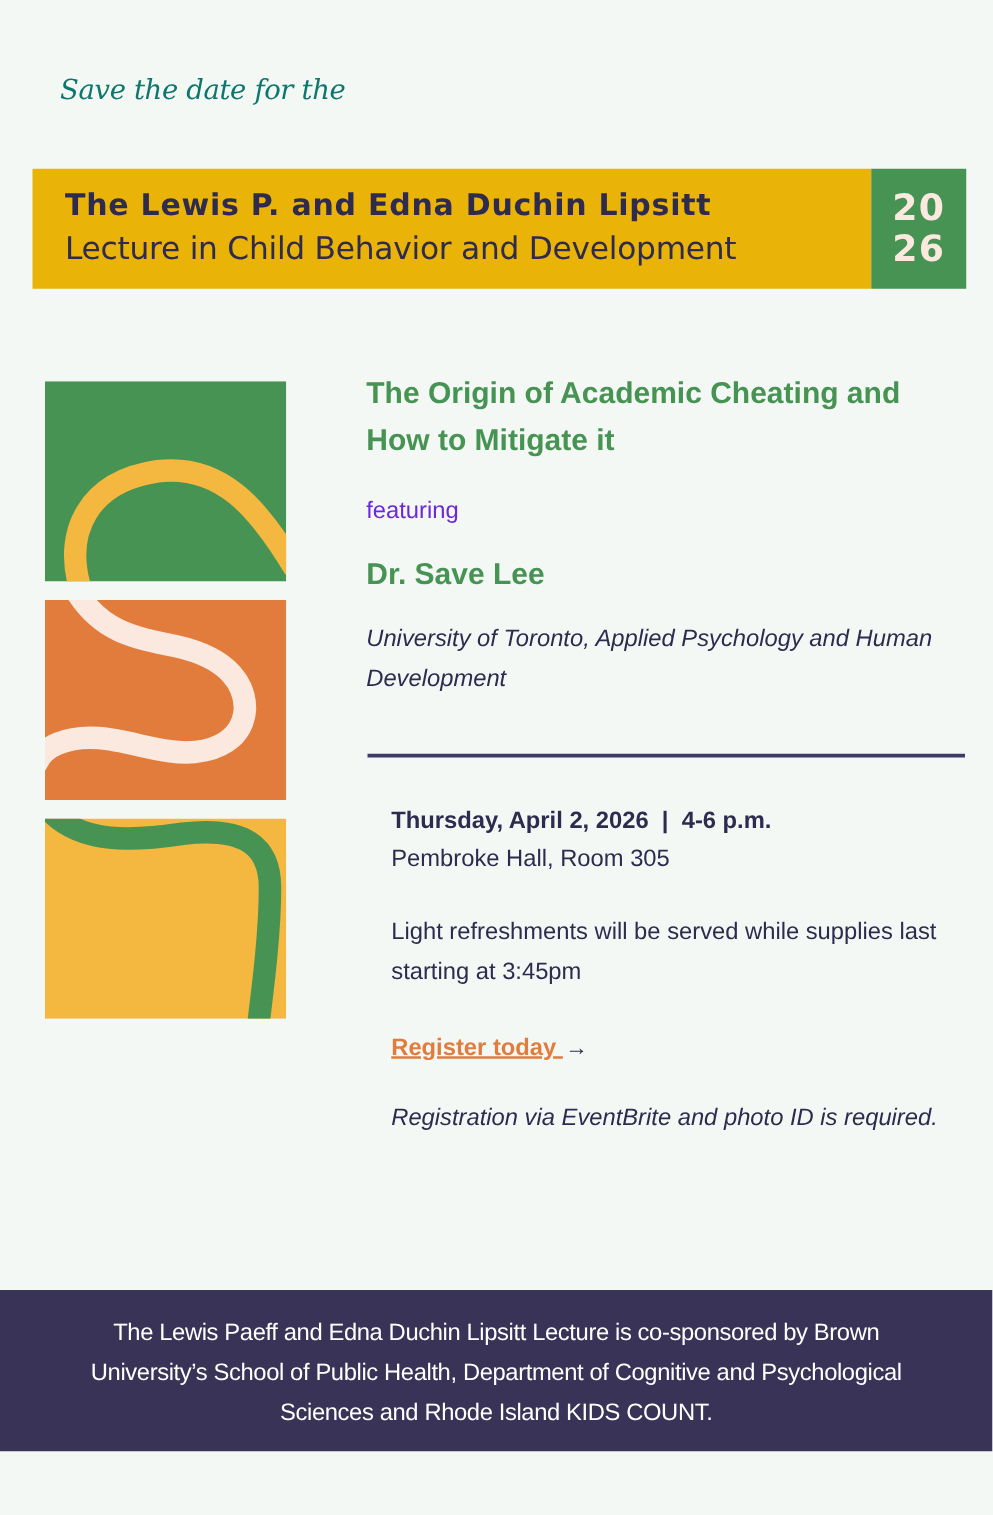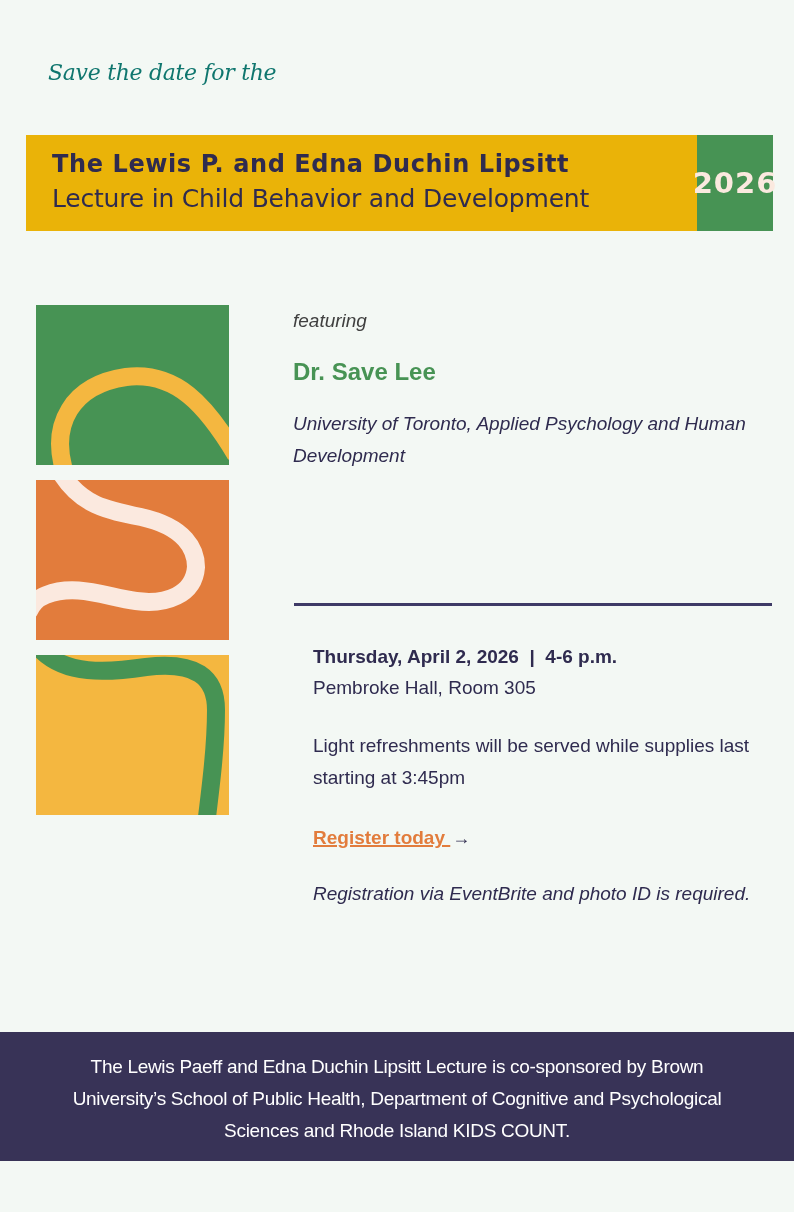--- a/index.html
+++ b/index.html
@@ -18,29 +18,29 @@
   }
   .banner-text {
     flex: 1; background: #eab308; padding: 12px 0 0 26px;
     font-family: "DejaVu Sans", sans-serif; color: #2f2b4f;
   }
   .banner-line1 { font-weight: bold; font-size: 24px; letter-spacing: 0.6px; line-height: 34px; white-space: nowrap; }
   .banner-line2 { font-size: 25px; line-height: 36px; white-space: nowrap; letter-spacing: -0.2px; }
   .banner-year {
     width: 76px; background: #479354; color: #fbe9df;
     font-family: "DejaVu Sans", sans-serif; font-weight: bold; font-size: 29px;
-    display: flex; align-items: center; justify-content: center;
+    display: flex; flex-direction: column; align-items: center; justify-content: center;
     line-height: 33px; letter-spacing: 1px;
   }
 
   .art { position: absolute; left: 36px; top: 305px; width: 193px; height: 510px; }
 
   .content { position: absolute; left: 293px; top: 296px; width: 480px; }
   .talk-title { font-weight: bold; font-size: 24px; line-height: 38px; color: #479354; }
-  .featuring { margin-top: 14px; font-size: 19px; color: #404040; font-style: italic; }
+  .featuring { margin-top: 26px; font-size: 19px; color: #6d28d9; }
   .speaker { margin-top: 26px; font-weight: bold; font-size: 24px; color: #479354; }
   .affiliation { margin-top: 22px; font-style: italic; font-size: 19px; line-height: 32px; color: #2f2b4f; }
 
   .rule { position: absolute; left: 294px; top: 603px; width: 478px; height: 3px; background: #3e3a66; }
 
   .details { position: absolute; left: 293px; top: 642px; width: 480px; color: #2f2b4f; margin-left: 20px; }
   .datetime { font-weight: bold; font-size: 19px; line-height: 30px; }
   .venue { font-size: 19px; line-height: 32px; }
   .refresh { margin-top: 26px; font-size: 19px; line-height: 32px; }
   .register { margin-top: 28px; font-size: 19px; line-height: 32px; }
@@ -95,20 +95,21 @@
     <path d="M25 168 C 45 200, 70 205, 105 212 C 150 222, 160 245, 160 262 C 158 290, 130 300, 100 296 C 70 292, 40 278, 10 290 C -5 296, -5 305, -10 310" fill="none" stroke="#fbe9df" stroke-width="18"></path>
   </g>
 
   <rect x="0" y="350" width="193" height="160" fill="#f4b740"></rect>
   <g clip-path="url(#c3)">
     <path d="M5 345 C 30 370, 70 368, 110 362 C 160 356, 180 372, 180 405 C 180 440, 175 480, 170 520" fill="none" stroke="#479354" stroke-width="18"></path>
   </g>
 </svg>
 
 <div class="content">
+  <div class="talk-title">The Origin of Academic Cheating and How to Mitigate it</div>
   <div class="featuring">featuring</div>
   <div class="speaker">Dr. Save Lee</div>
   <div class="affiliation">University of Toronto, Applied Psychology and Human Development</div>
 </div>
 
 <div class="rule"></div>
 
 <div class="details">
   <div class="datetime" style="white-space: pre;">Thursday, April 2, 2026  |  4-6 p.m.</div>
   <div class="venue">Pembroke Hall, Room 305</div>

